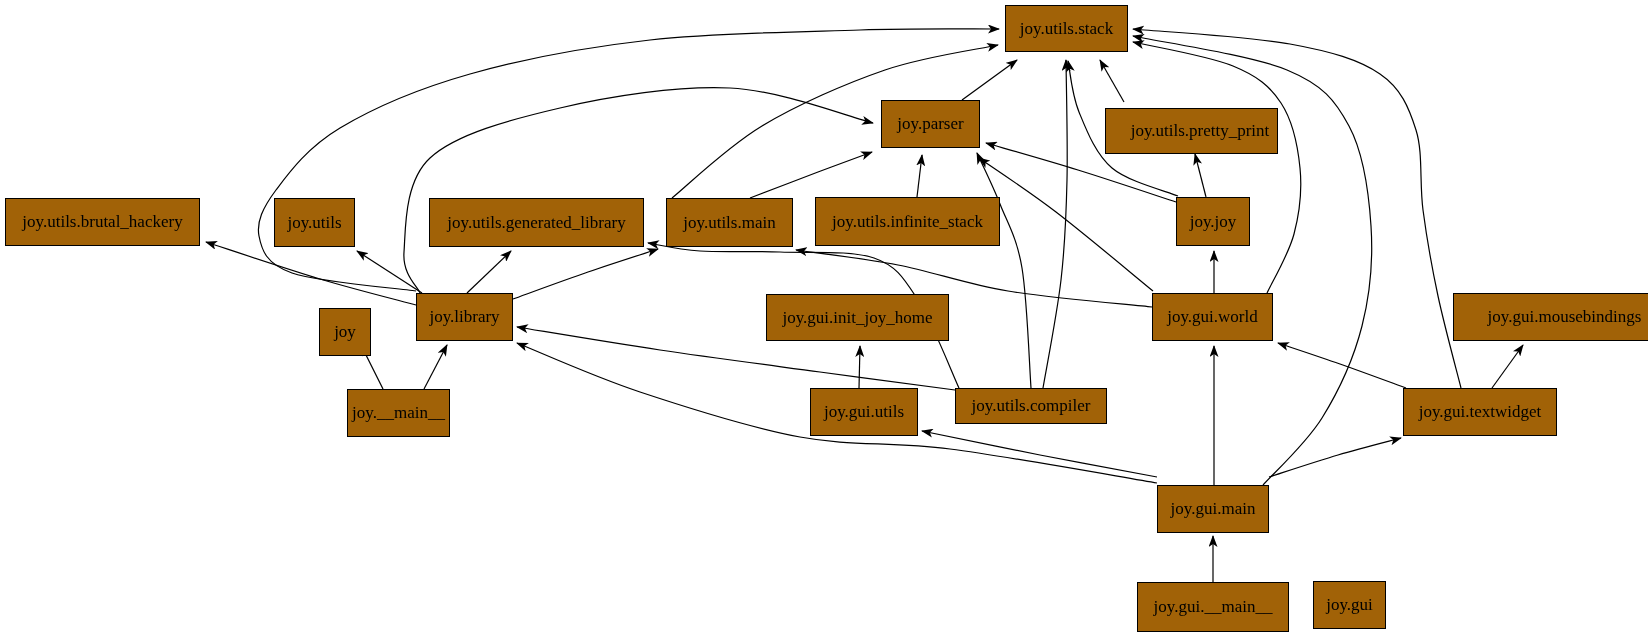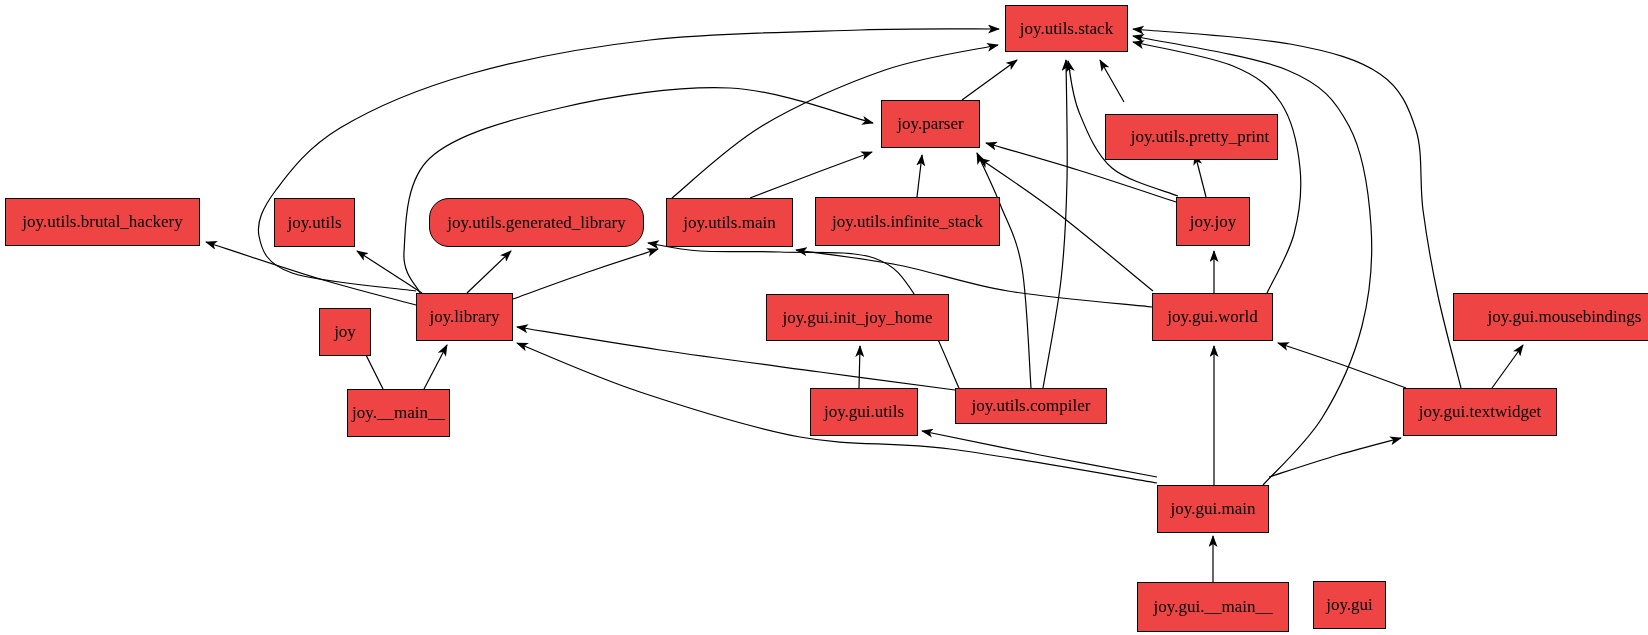--- a/index.html
+++ b/index.html
@@ -8,21 +8,21 @@
     width:1648px;height:635px;
     background:#ffffff;
     font-family:"Liberation Serif","DejaVu Serif",serif;
     overflow:hidden;
   }
   #edge-layer{position:absolute;left:0;top:0;width:1648px;height:635px;}
   .node{
     position:absolute;
     box-sizing:border-box;
     border:1px solid #000;
-    background:#ef4444;
+    background:#a16207;
     display:flex;align-items:center;justify-content:center;
     font-size:17px;color:#000;
     white-space:nowrap;
   }
   .edge{fill:none;stroke:#000;stroke-width:1.2px;}
 </style>
 </head>
 <body>
 
 <div id="canvas">
@@ -65,24 +65,24 @@
         <path class="edge" d="M1157,477 C1137.5,473.3333333333333 1079.1666666666667,462.6666666666667 1040,455 C1000.8333333333334,447.3333333333333 941.6666666666666,435 922,431" marker-end="url(#arrowhead)"></path>
         <path class="edge" d="M1406,388 C1395,384 1361.3333333333333,371.5 1340,364 C1318.6666666666667,356.5 1288.3333333333333,346.5 1278,343" marker-end="url(#arrowhead)"></path>
         <path class="edge" d="M1461,388 C1457.1666666666667,372.6666666666667 1444.3333333333333,325.6666666666667 1438,296 C1431.6666666666667,266.3333333333333 1426.6666666666667,237.66666666666666 1423,210 C1419.3333333333333,182.33333333333334 1423.1666666666667,152.66666666666666 1416,130 C1408.8333333333333,107.33333333333333 1401,88.33333333333333 1380,74 C1359,59.666666666666664 1331.1666666666667,51.5 1290,44 C1248.8333333333333,36.5 1159.1666666666667,31.5 1133,29" marker-end="url(#arrowhead)"></path>
         <path class="edge" d="M1492,388 L1523,345" marker-end="url(#arrowhead)"></path>
         <path class="edge" d="M1213,582 L1213,536" marker-end="url(#arrowhead)"></path>
       </g>
   </svg>
   <div id="node-layer">
       <div class="node" style="left: 1005px; top: 5px; width: 123px; height: 47px;">joy.utils.stack</div>
       <div class="node" style="left: 881px; top: 100px; width: 99px; height: 48px;">joy.parser</div>
-      <div class="node" style="left: 1105px; top: 114px; width: 173px; height: 46px; padding-left: 17px;">joy.utils.pretty_print</div>
+      <div class="node" style="left: 1105px; top: 108px; width: 173px; height: 46px; padding-left: 17px;">joy.utils.pretty_print</div>
       <div class="node" style="left: 5px; top: 198px; width: 195px; height: 48px;">joy.utils.brutal_hackery</div>
       <div class="node" style="left: 274px; top: 198px; width: 81px; height: 49px;">joy.utils</div>
-      <div class="node" style="left: 429px; top: 198px; width: 215px; height: 49px; border-radius: 20px;">joy.utils.generated_library</div>
+      <div class="node" style="left: 429px; top: 198px; width: 215px; height: 49px;">joy.utils.generated_library</div>
       <div class="node" style="left: 666px; top: 198px; width: 127px; height: 49px;">joy.utils.main</div>
       <div class="node" style="left: 815px; top: 197px; width: 185px; height: 49px;">joy.utils.infinite_stack</div>
       <div class="node" style="left: 1176px; top: 197px; width: 74px; height: 49px;">joy.joy</div>
       <div class="node" style="left: 319px; top: 308px; width: 52px; height: 48px;">joy</div>
       <div class="node" style="left: 416px; top: 293px; width: 97px; height: 48px;">joy.library</div>
       <div class="node" style="left: 766px; top: 294px; width: 183px; height: 47px;">joy.gui.init_joy_home</div>
       <div class="node" style="left: 1152px; top: 293px; width: 121px; height: 48px;">joy.gui.world</div>
       <div class="node" style="left: 1453px; top: 293px; width: 223px; height: 48px;">joy.gui.mousebindings</div>
       <div class="node" style="left: 347px; top: 389px; width: 103px; height: 48px;">joy.__main__</div>
       <div class="node" style="left: 810px; top: 388px; width: 108px; height: 48px;">joy.gui.utils</div>

